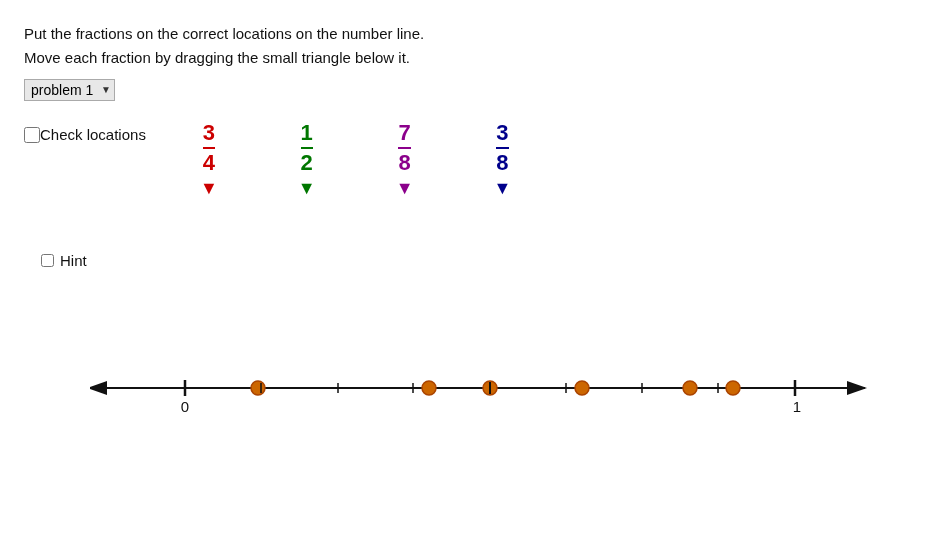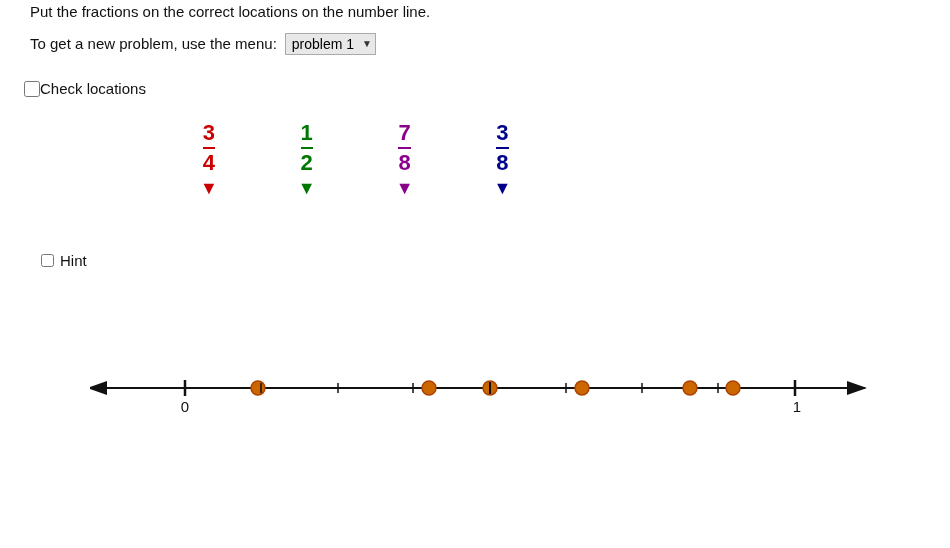--- a/index.html
+++ b/index.html
@@ -8,23 +8,22 @@
       font-family: Arial, sans-serif;
       font-size: 15px;
       color: #111;
       width: 950px;
       height: 548px;
       overflow: hidden;
       position: relative;
     }
 
     .instructions {
-      padding: 0 24px 8px 24px;
+      padding: 22px 24px 8px 24px;
       line-height: 1.6;
-      margin-left: 6px;
     }
 
     .menu-line {
       display: flex;
       align-items: center;
       gap: 8px;
       margin-top: 8px;
     }
 
     .problem-select {
@@ -123,22 +122,22 @@
       align-items: center;
       gap: 6px;
       font-size: 15px;
     }
   </style>
 </head>
 <body>
 
 <div class="instructions">
   <div>Put the fractions on the correct locations on the number line.</div>
+  <div>Move each fraction by dragging the small triangle below it.</div>
   <div class="menu-line">
-    <span>To get a new problem, use the menu:</span>
     <div class="select-wrapper">
       <select class="problem-select"><option>problem 1</option></select>
     </div>
   </div>
 </div>
 
 <div class="controls-area">
   <div class="checkbox-row">
     <input type="checkbox" style="">
     <label>Check locations</label>

